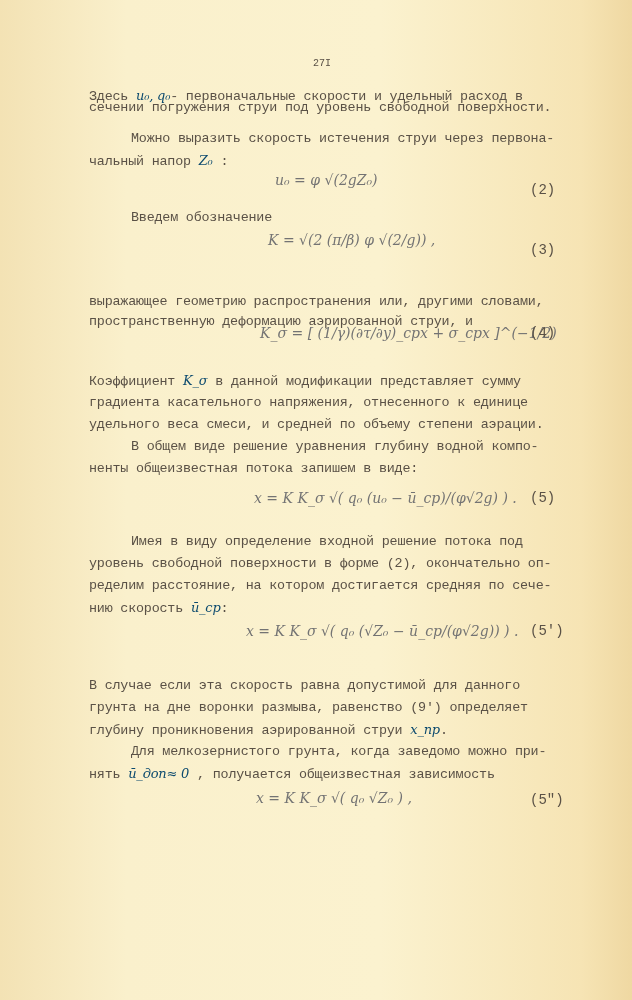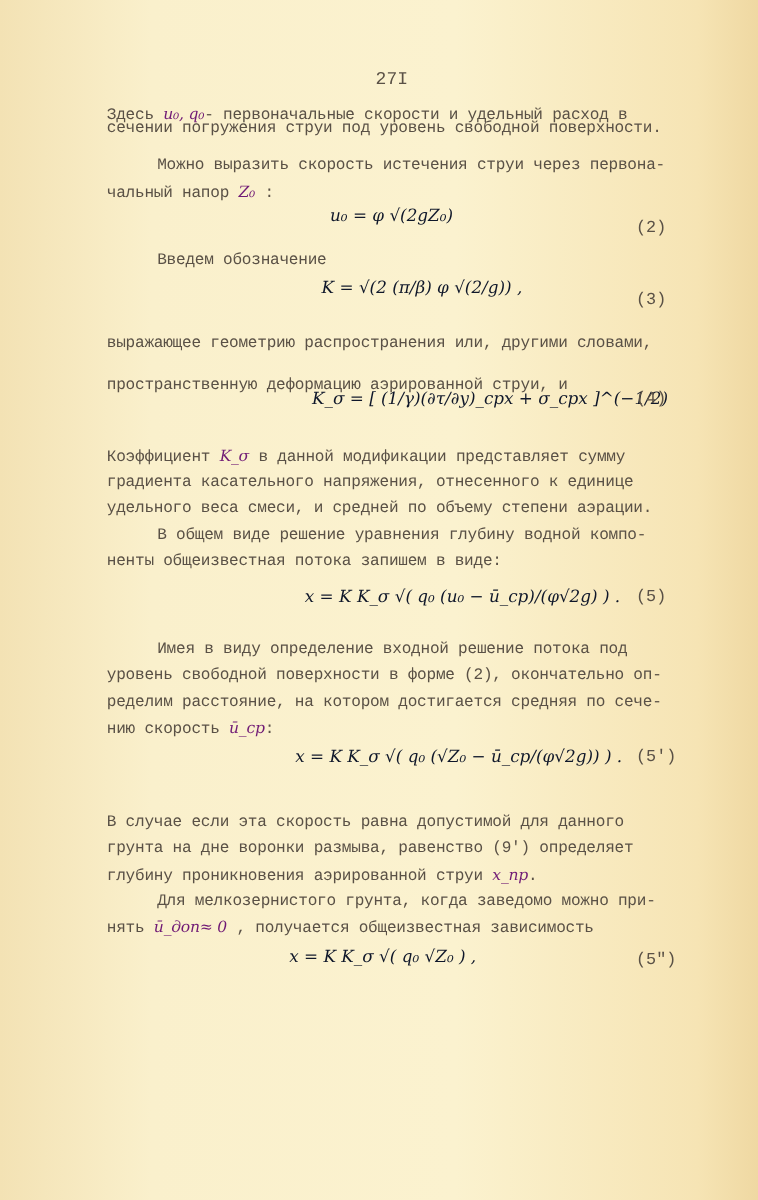--- a/index.html
+++ b/index.html
@@ -4,47 +4,47 @@
 <style>
   html, body { margin: 0; padding: 0; }
   body {
     width: 632px; height: 1000px; overflow: hidden;
     background: #f8ecc4;
     background-image: linear-gradient(90deg, #f3e2b4 0%, #faf0cc 20%, #fbf2cf 60%, #f6e4b4 92%, #efd8a2 100%);
     position: relative;
     font-family: "Liberation Mono", "DejaVu Sans Mono", monospace;
     color: #5a5146;
   }
-  .page-number { position: absolute; top: 58px; left: 313px; font-size: 15px; }
+  .page-number { position: absolute; top: 58px; left: 313px; font-size: 10px; }
   .line { position: absolute; left: 89px; font-size: 13.4px; white-space: nowrap; letter-spacing: -0.2px; }
   .indent { left: 131px; }
   .formula {
     position: absolute; font-family: "DejaVu Serif", serif; font-style: italic;
-    color: #0f172a; font-size: 14px; white-space: nowrap;
+    color: #737373; font-size: 14px; white-space: nowrap;
   }
   .eqnum { position: absolute; font-size: 14px; left: 530px; }
-  .hw { font-family: "DejaVu Serif", serif; font-style: italic; color: #701a75; font-size: 13px; }
+  .hw { font-family: "DejaVu Serif", serif; font-style: italic; color: #0c4a6e; font-size: 13px; }
 </style>
 </head>
 <body>
 
 <div class="page-number">27I</div>
 
 <div class="line" style="top:88px"><span>Здесь </span><span class="hw">u₀, q₀</span><span>- первоначальные скорости и удельный расход в</span></div>
 <div class="line" style="top:100px">сечении погружения струи под уровень свободной поверхности.</div>
 <div class="line indent" style="top:131px">Можно выразить скорость истечения струи через первона-</div>
 <div class="line" style="top:153px"><span>чальный напор </span><span class="hw">Z₀</span><span> :</span></div>
 <div class="formula" style="top:172px;left:275px">u₀ = φ √(2gZ₀)</div>
 <div class="eqnum" style="top:182px">(2)</div>
 
 <div class="line indent" style="top:210px">Введем обозначение</div>
 <div class="formula" style="top:232px;left:268px">K = √(2 (π/β) φ √(2/g)) ,</div>
 <div class="eqnum" style="top:242px">(3)</div>
 
-<div class="line" style="top:279px">выражающее геометрию распространения или, другими словами,</div>
+<div class="line" style="top:294px">выражающее геометрию распространения или, другими словами,</div>
 <div class="line" style="top:314px">пространственную деформацию аэрированной струи, и</div>
 <div class="formula" style="top:325px;left:260px">K_σ = [ (1/γ)(∂τ/∂y)_срx + σ_срx ]^(−1/2)</div>
 <div class="eqnum" style="top:325px">(4)</div>
 
 <div class="line" style="top:373px"><span>Коэффициент </span><span class="hw">K_σ</span><span> в данной модификации представляет сумму</span></div>
 <div class="line" style="top:395px">градиента касательного напряжения, отнесенного к единице</div>
 <div class="line" style="top:417px">удельного веса смеси, и средней по объему степени аэрации.</div>
 <div class="line indent" style="top:439px">В общем виде решение уравнения глубину водной компо-</div>
 <div class="line" style="top:461px">ненты общеизвестная потока запишем в виде:</div>
 <div class="formula" style="top:490px;left:254px">x = K K_σ √( q₀ (u₀ − ū_ср)/(φ√2g) ) .</div>
@@ -55,14 +55,14 @@
 <div class="line" style="top:578px">ределим расстояние, на котором достигается средняя по сече-</div>
 <div class="line" style="top:600px"><span>нию скорость </span><span class="hw">ū_ср</span><span>:</span></div>
 <div class="formula" style="top:623px;left:246px">x = K K_σ √( q₀ (√Z₀ − ū_ср/(φ√2g)) ) .</div>
 <div class="eqnum" style="top:623px">(5')</div>
 
 <div class="line" style="top:678px">В случае  если эта скорость равна допустимой для данного</div>
 <div class="line" style="top:700px">грунта на дне воронки размыва, равенство (9') определяет</div>
 <div class="line" style="top:722px"><span>глубину проникновения аэрированной струи </span><span class="hw">x_пр</span><span>.</span></div>
 <div class="line indent" style="top:744px">Для мелкозернистого грунта, когда заведомо можно при-</div>
 <div class="line" style="top:766px"><span>нять </span><span class="hw">ū_доп≈ 0</span><span> , получается общеизвестная зависимость</span></div>
-<div class="formula" style="top:790px;left:241px">x = K K_σ √( q₀ √Z₀ ) ,</div>
+<div class="formula" style="top:790px;left:256px">x = K K_σ √( q₀ √Z₀ ) ,</div>
 <div class="eqnum" style="top:792px">(5")</div>
 
 </body></html>

